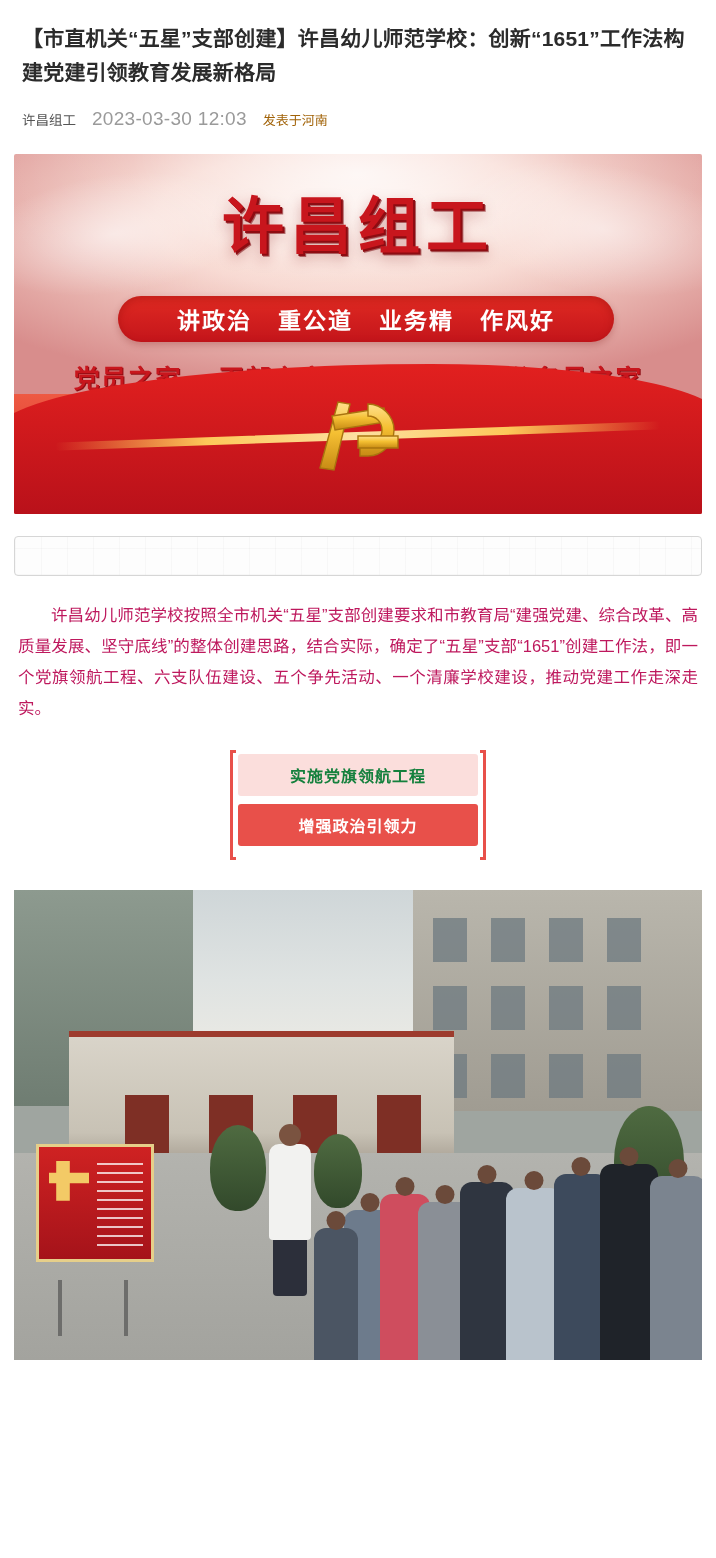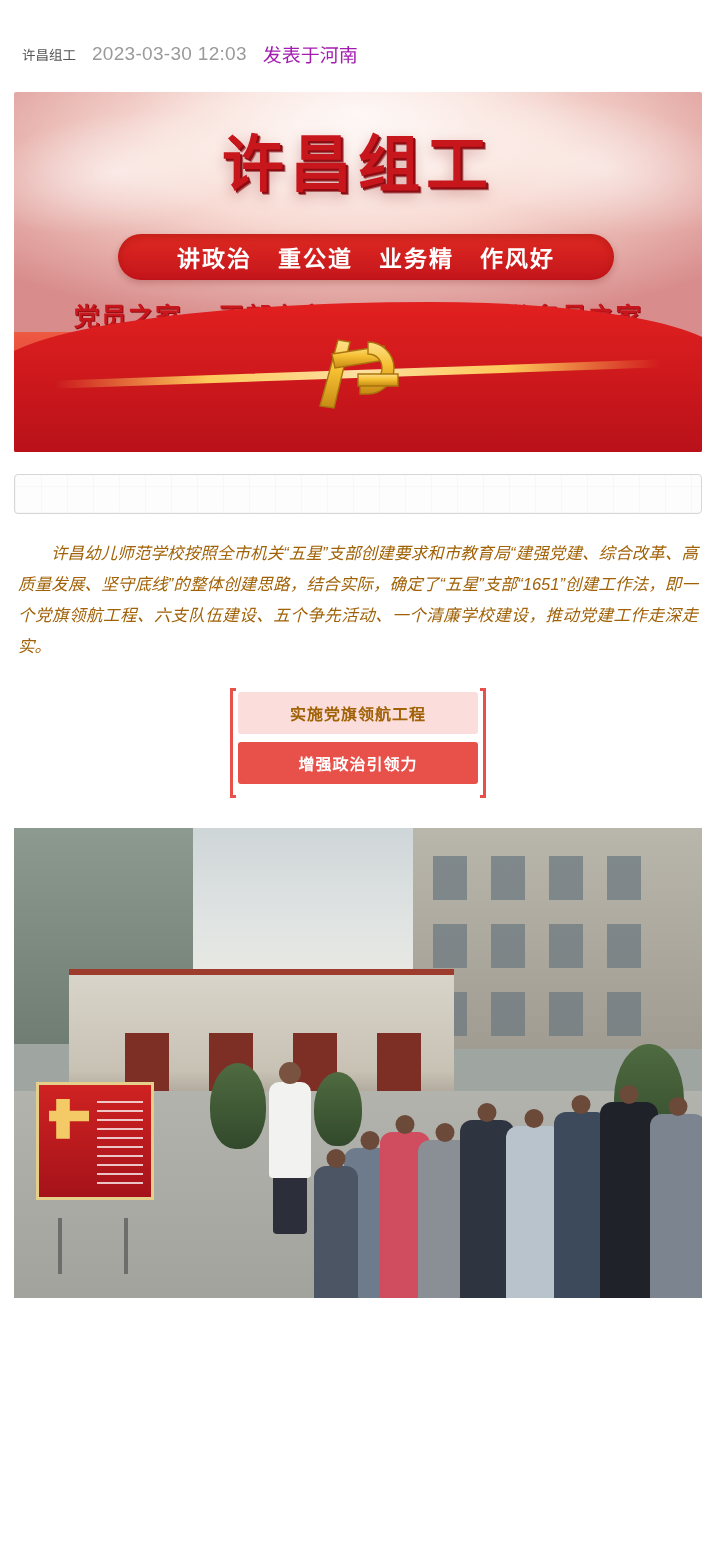--- a/index.html
+++ b/index.html
@@ -45,22 +45,22 @@
   .meta-account {
     font-size: 13.5px;
     color: #555555;
   }
   .meta-date {
     font-size: 19px;
     color: #9a9a9a;
     letter-spacing: 0.3px;
   }
   .meta-location {
-    font-size: 19px;
-    color: #a21caf;
+    font-size: 13px;
+    color: #a16207;
     font-family: Liberation Mono, monospace;
   }
 
   
   .banner-wrap {
     margin: 20px 14px 0 14px;
     width: 688px;
     height: 360px;
     position: relative;
     overflow: hidden;
@@ -212,24 +212,23 @@
     text-align: justify;
     text-indent: 2em;
   }
   .summary-box p:last-child { margin-bottom: 0; }
 
   
   .body-para {
     margin: 24px 18px 0 18px;
     font-size: 16.5px;
     line-height: 31px;
-    color: #a16207;
+    color: #be185d;
     text-align: justify;
     text-indent: 2em;
-    font-style: italic;
   }
 
   
   .chip-block {
     margin: 26px auto 0 auto;
     width: 240px;
     position: relative;
     padding: 4px 0 8px 0;
   }
   .chip {
@@ -237,21 +236,21 @@
     margin: 0 auto 6px auto;
     text-align: center;
     font-size: 16px;
     font-weight: 700;
     letter-spacing: 1px;
     padding: 9px 10px;
     border-radius: 3px;
   }
   .chip-1 {
     background: #fbdedc;
-    color: #a16207;
+    color: #15803d;
     font-family: Liberation Serif, serif;
   }
   .chip-2 {
     background: #e8504a;
     color: #ffffff;
     margin-top: 8px;
   }
   .chip-bracket-l {
     position: absolute;
     left: -8px;
@@ -391,20 +390,21 @@
     background: #2c2f3a;
     border-radius: 0 0 4px 4px;
   }
 </style>
 </head>
 <body>
 
 <div class="article">
 
   <div class="article-header">
+    <h1 class="article-title">【市直机关“五星”支部创建】许昌幼儿师范学校：创新“1651”工作法构建党建引领教育发展新格局</h1>
 
     <div class="meta-row">
       <span class="meta-account">许昌组工</span>
       <span class="meta-date">2023-03-30 12:03</span>
       <span class="meta-location">发表于河南</span>
     </div>
   </div>
 
   <div class="banner-wrap">
     <div class="banner">

